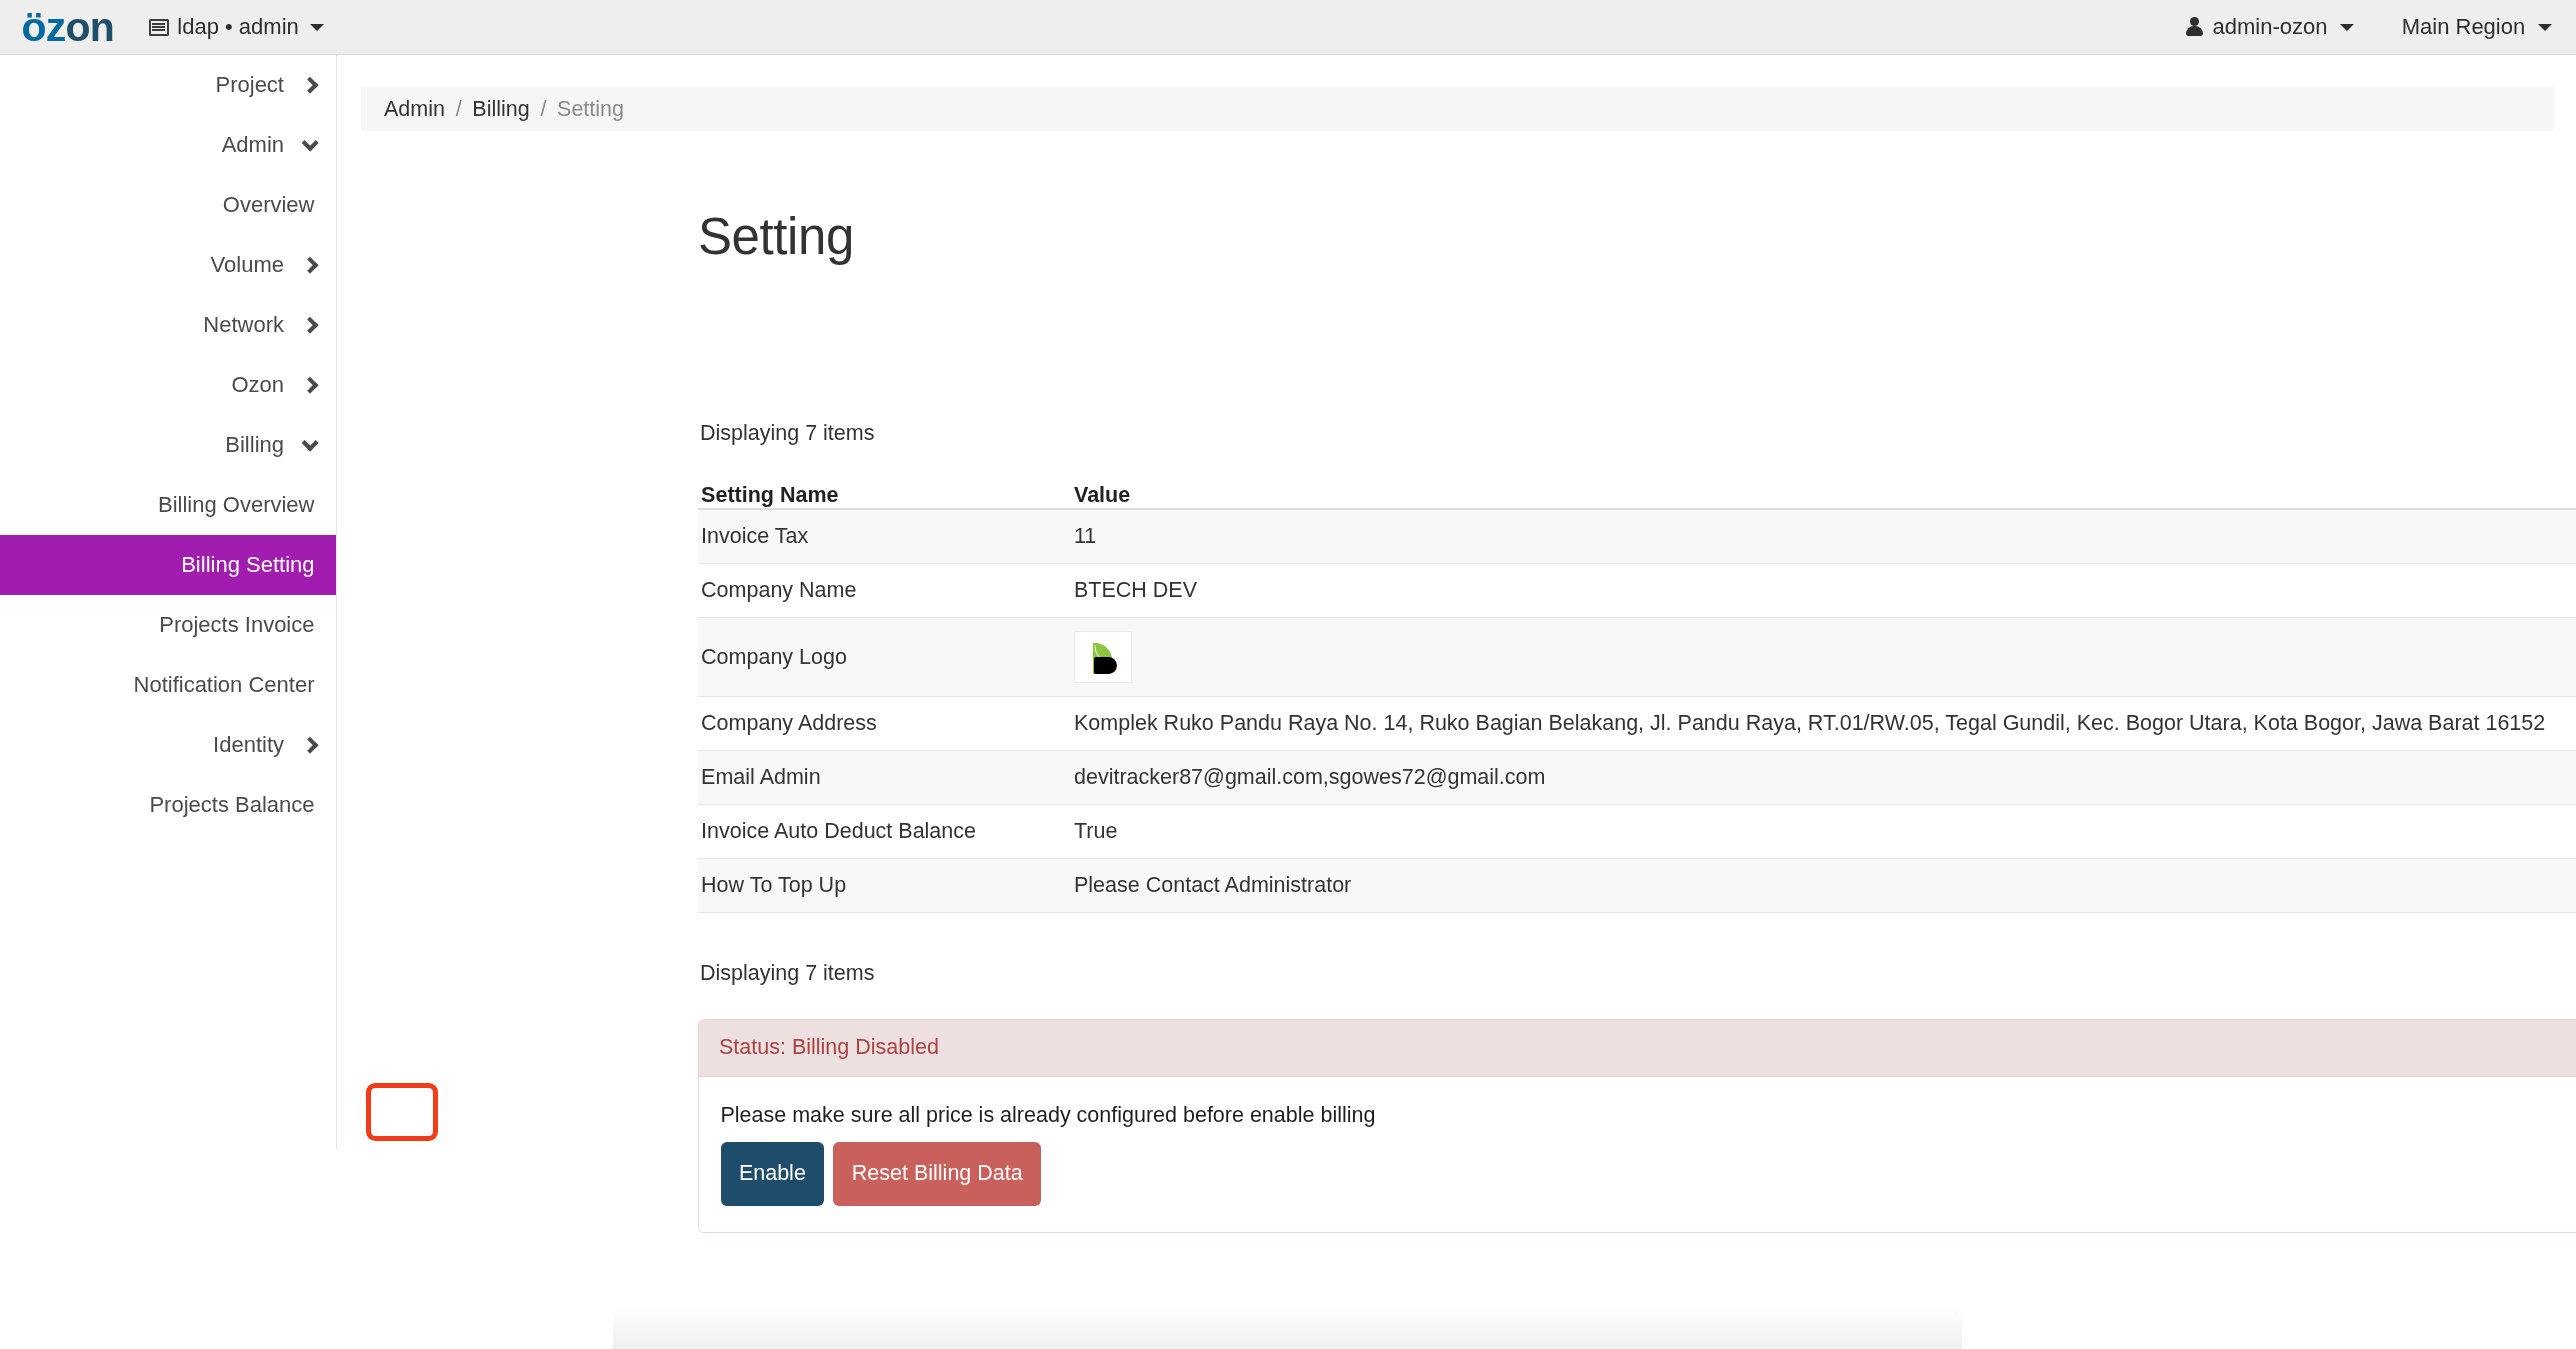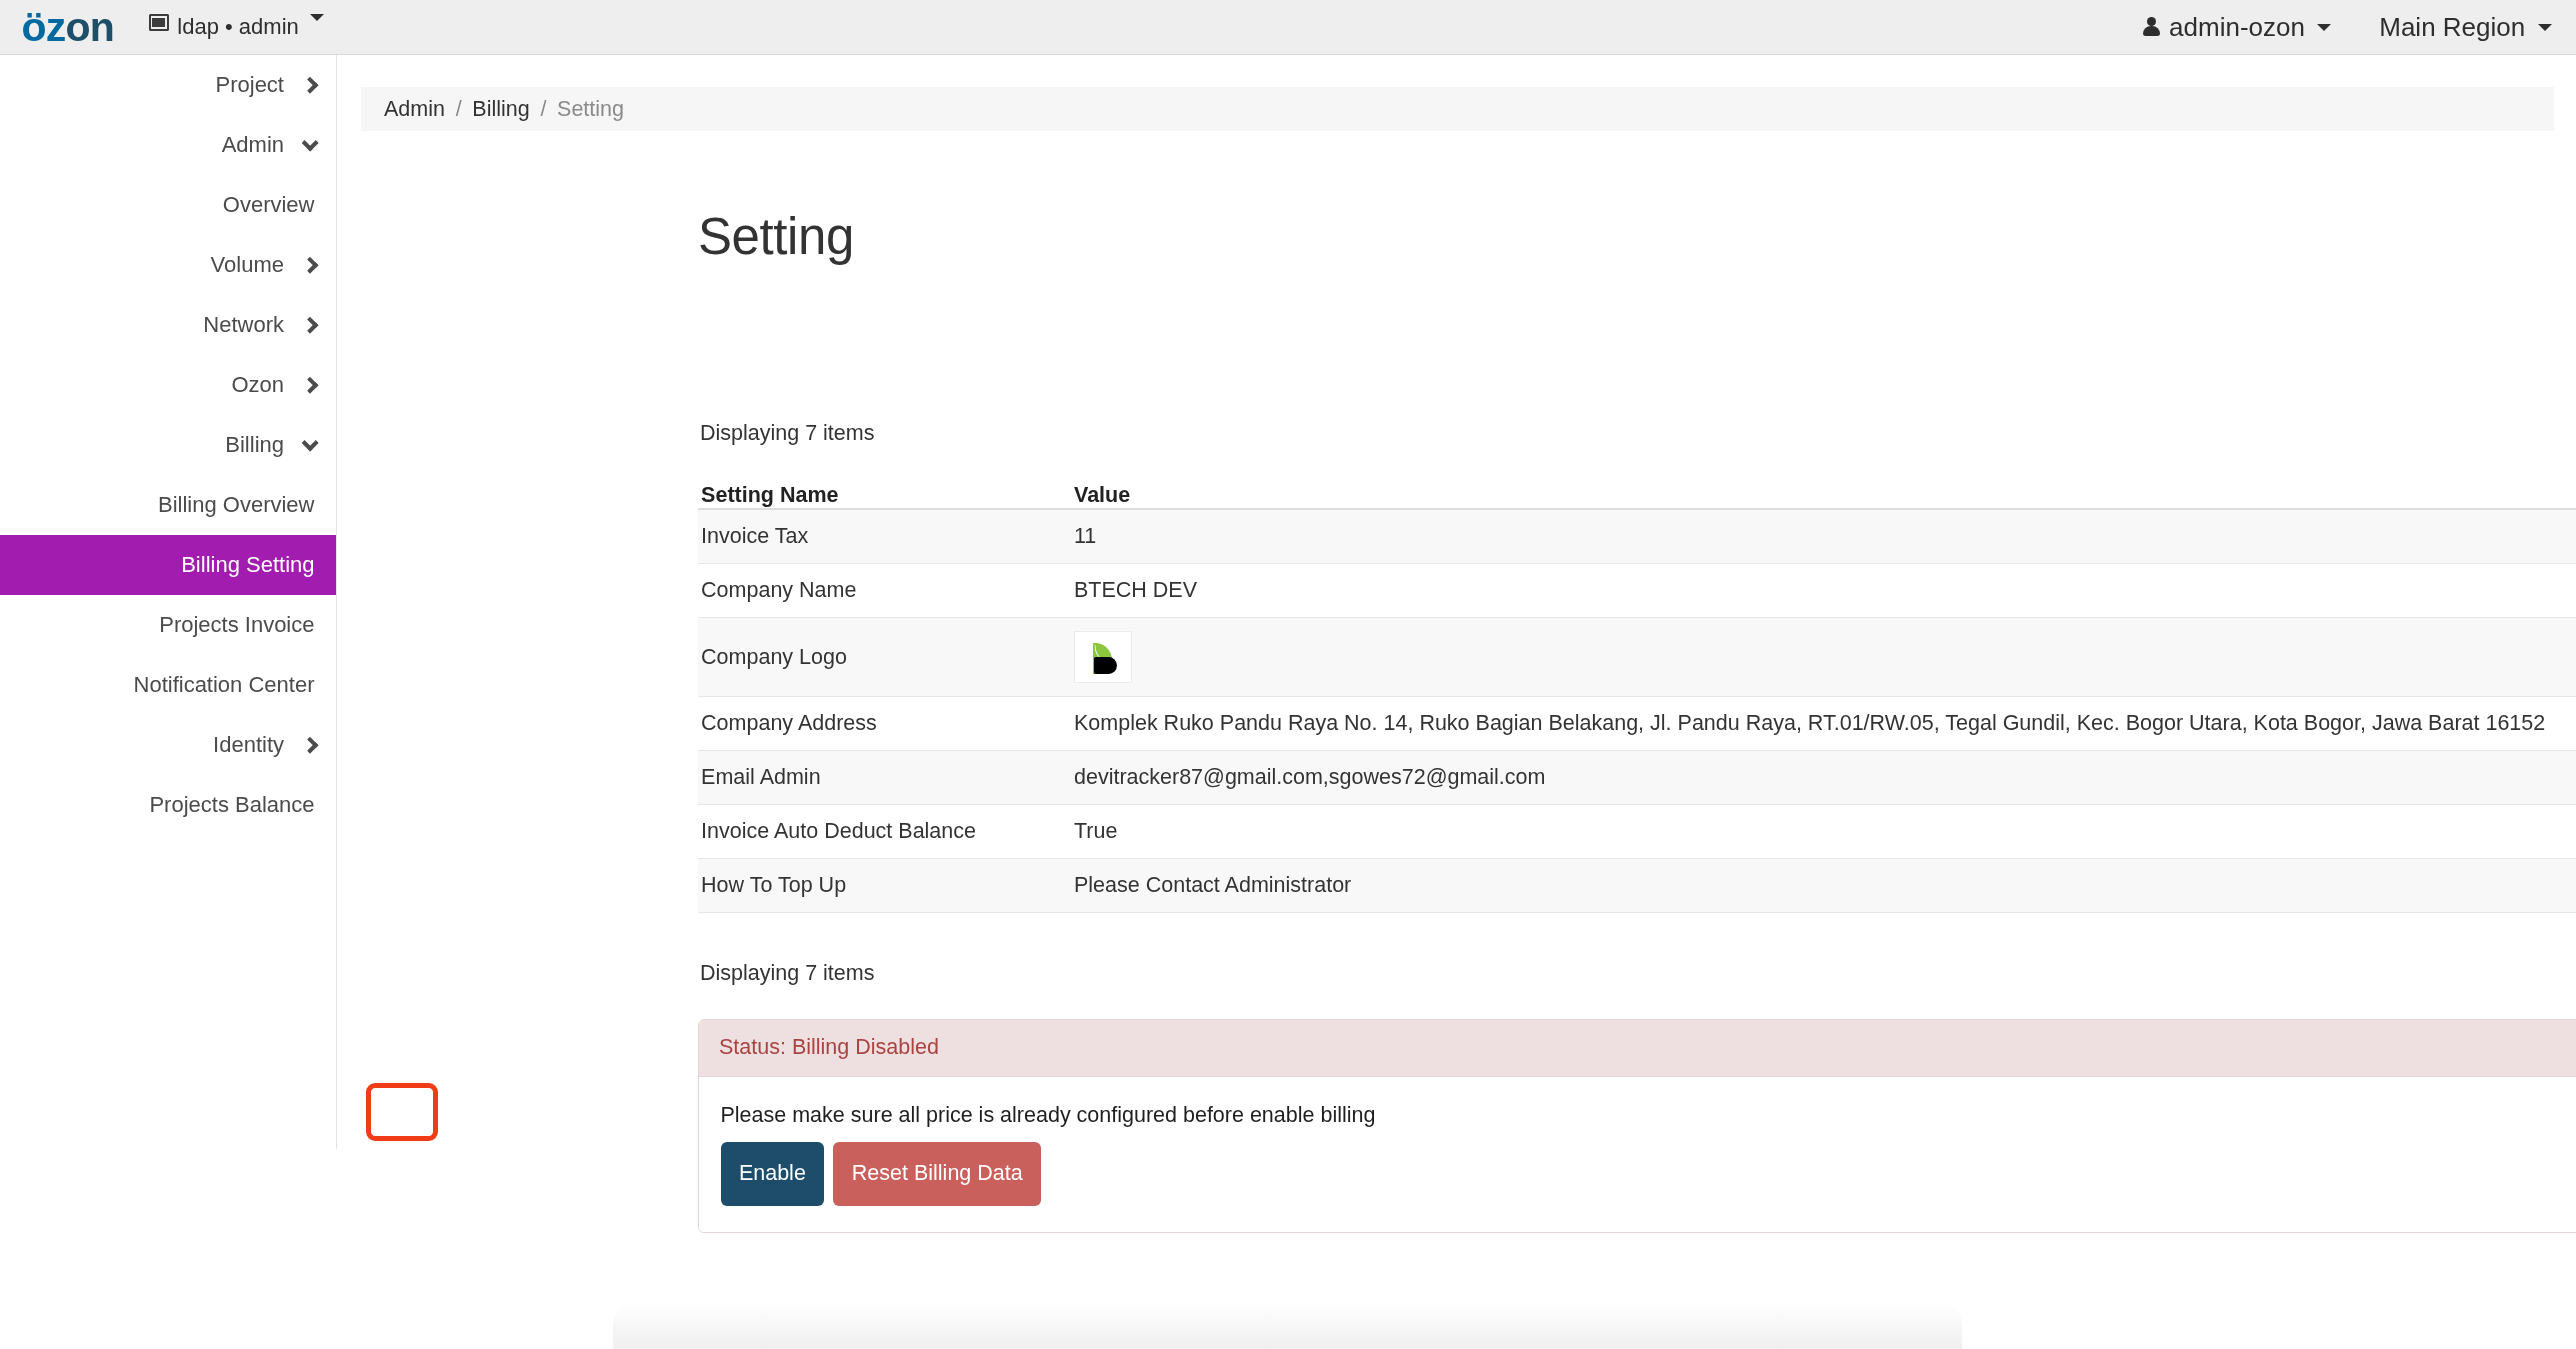--- a/index.html
+++ b/index.html
@@ -34,20 +34,21 @@
     display: flex;
     align-items: baseline;
     user-select: none;
   }
   .brand .lt { color: #0369a1; }
   .brand .dk { color: #1f4e68; }
 
   .ldap-menu {
     margin-left: 35px;
     display: flex;
+    align-items: center;
     gap: 8.4px;
     font-size: 22px;
     color: #2e2e2e;
   }
 
   .list-icon {
     width: 20px; height: 17px;
     border: 2.3px solid #3c3c3c;
     border-radius: 1.5px;
     display: flex;
@@ -69,21 +70,21 @@
     border-top: 7.7px solid #2e2e2e;
     margin-left: 3.1px;
   }
 
   .topbar-right {
     margin-left: auto;
     display: flex;
     align-items: flex-start;
     gap: 48px;
     margin-right: 24.5px;
-    font-size: 26px;
+    font-size: 22px;
     color: #2e2e2e;
   }
   .tb-item { display: flex; align-items: center; gap: 9.2px; }
 
   .person-icon {
     width: 17px; height: 20px;
     position: relative;
   }
   .person-icon::before {
     content: "";

